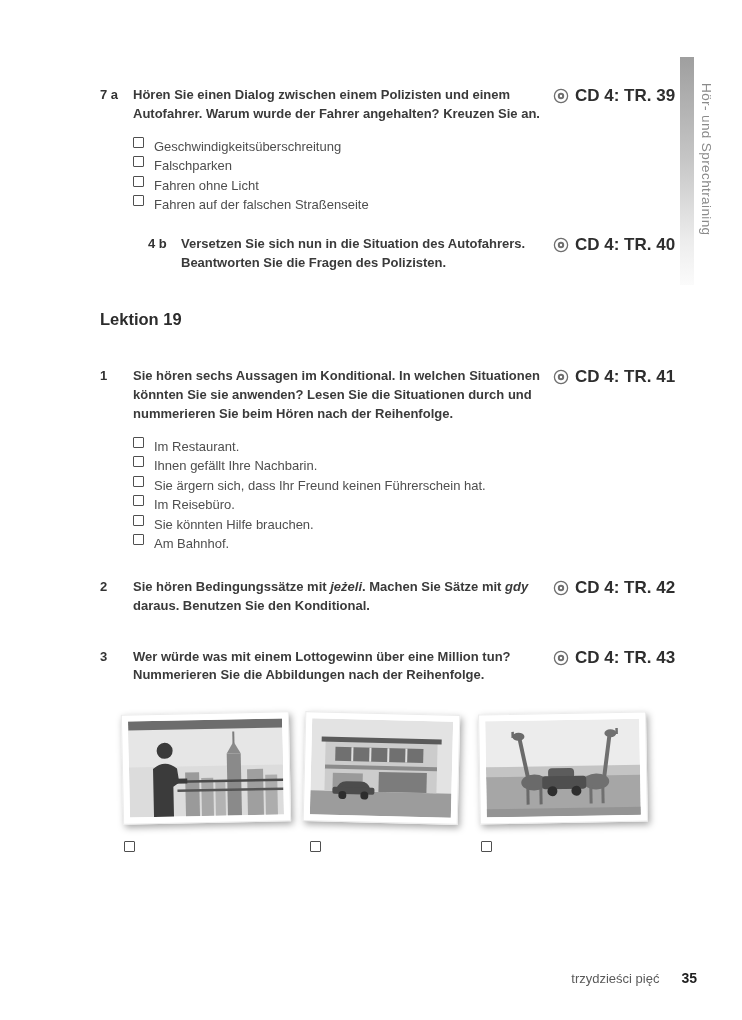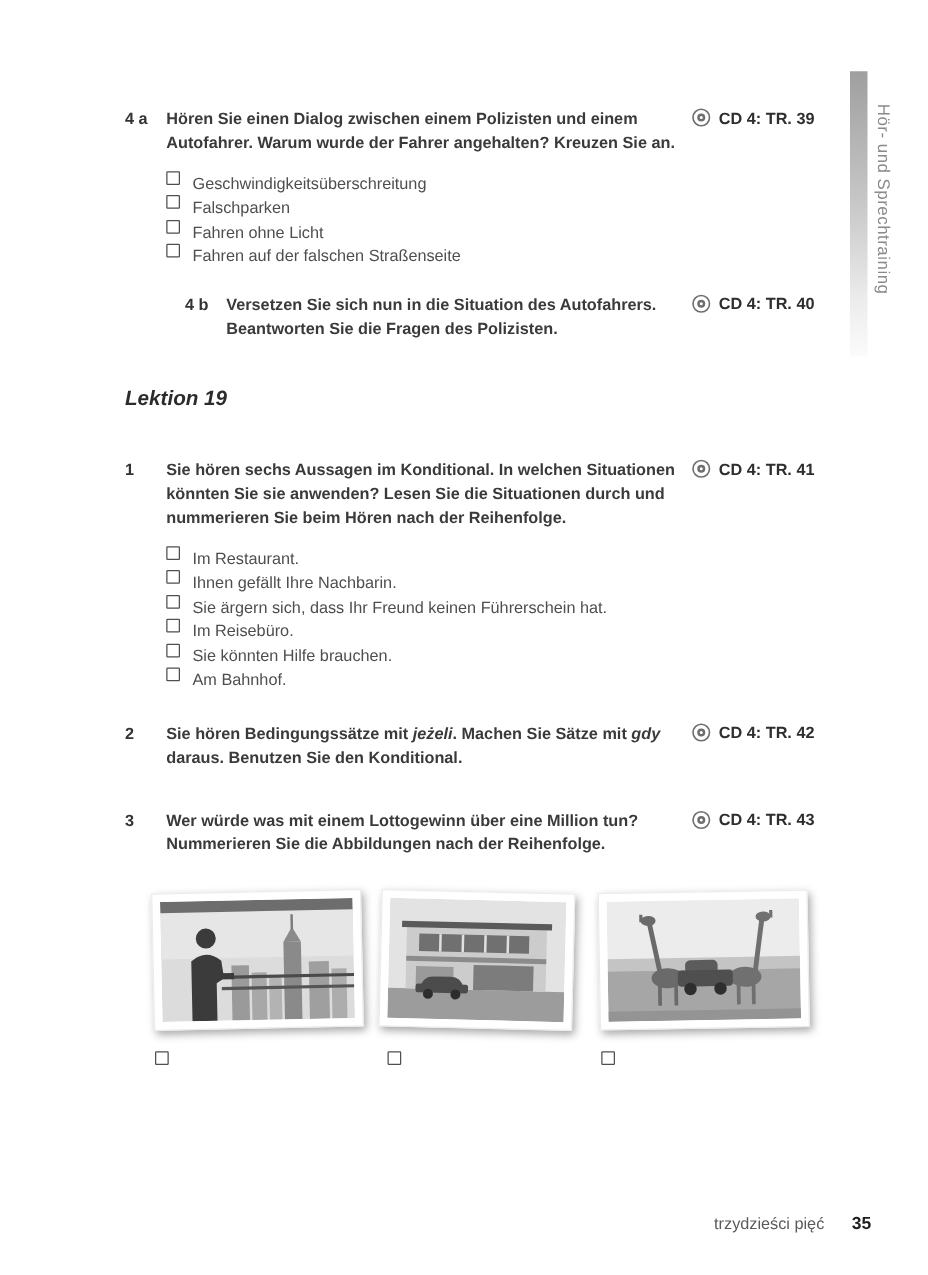--- a/index.html
+++ b/index.html
@@ -28,32 +28,32 @@
   
   .content { position: absolute; left: 100px; top: 86px; width: 558px; }
 
   .exercise { display: grid; grid-template-columns: 33px minmax(0,1fr) 105px; align-items: start; }
   .ex-num { font-weight: bold; font-size: 13px; color: #333; padding-top: 1px; }
   .ex-text { margin: 0; font-size: 13px; font-weight: bold; color: #3a3a3a; line-height: 1.45; }
   .ex-text em { font-style: italic; margin-top: 12px; }
 
   .cd { display: flex; align-items: center; gap: 6px; justify-self: start; padding-top: 0; }
   .cd-icon { width: 16px; height: 16px; flex: none; display: block; }
-  .cd-label { font-size: 13px; font-weight: bold; color: #2e2e2e; white-space: nowrap; }
+  .cd-label { font-size: 17px; font-weight: bold; color: #2e2e2e; white-space: nowrap; }
 
   ul.options { list-style: none; margin: 13px 0 0 0; padding: 0; }
   .option { display: flex; gap: 10px; font-size: 13px; color: #4e4e4e; line-height: 1.5; }
   .checkbox {
     width: 11px; height: 11px; flex: none;
     border: 1.4px solid #4f4f4f; background: #fff; border-radius: 1px;
     display: inline-block; cursor: pointer;
   }
 
   .mt-4b { margin-top: 20px; margin-left: 48px; }
-  .lektion-heading { margin: 38px 0 0 0; font-size: 16.5px; font-weight: bold; color: #2c2c2c; font-style: italic; }
+  .lektion-heading { margin: 38px 0 0 0; font-size: 16.5px; font-weight: bold; color: #2c2c2c; }
   .mt-ex1 { margin-top: 38px; }
   .mt-ex2 { margin-top: 24px; }
   .mt-ex3 { margin-top: 32px; }
 
   
   .photo-row { display: flex; margin: 28px 0 0 22px; align-items: flex-start; }
   .photo {
     background: #fff; padding: 6px; border: 1px solid #ececec;
     box-shadow: 2px 3px 7px rgba(0,0,0,0.35);
   }
@@ -79,21 +79,21 @@
 <div class="page">
 
   <div class="side-tab">
     <div class="side-bar-gradient"></div>
     <div class="side-tab-label">Hör- und Sprechtraining</div>
   </div>
 
   <main class="content">
 
     <section class="exercise">
-      <div class="ex-num">4 a</div>
+      <div class="ex-num">7 a</div>
       <div>
         <p class="ex-text">Hören Sie einen Dialog zwischen einem Polizisten und einem Autofahrer. Warum wurde der Fahrer angehalten? Kreuzen Sie an.</p>
         <ul class="options">
           <li class="option">
             <span class="checkbox"></span>
             <span>Geschwindigkeitsüberschreitung</span>
           </li>
           <li class="option">
             <span class="checkbox"></span>
             <span>Falschparken</span>

